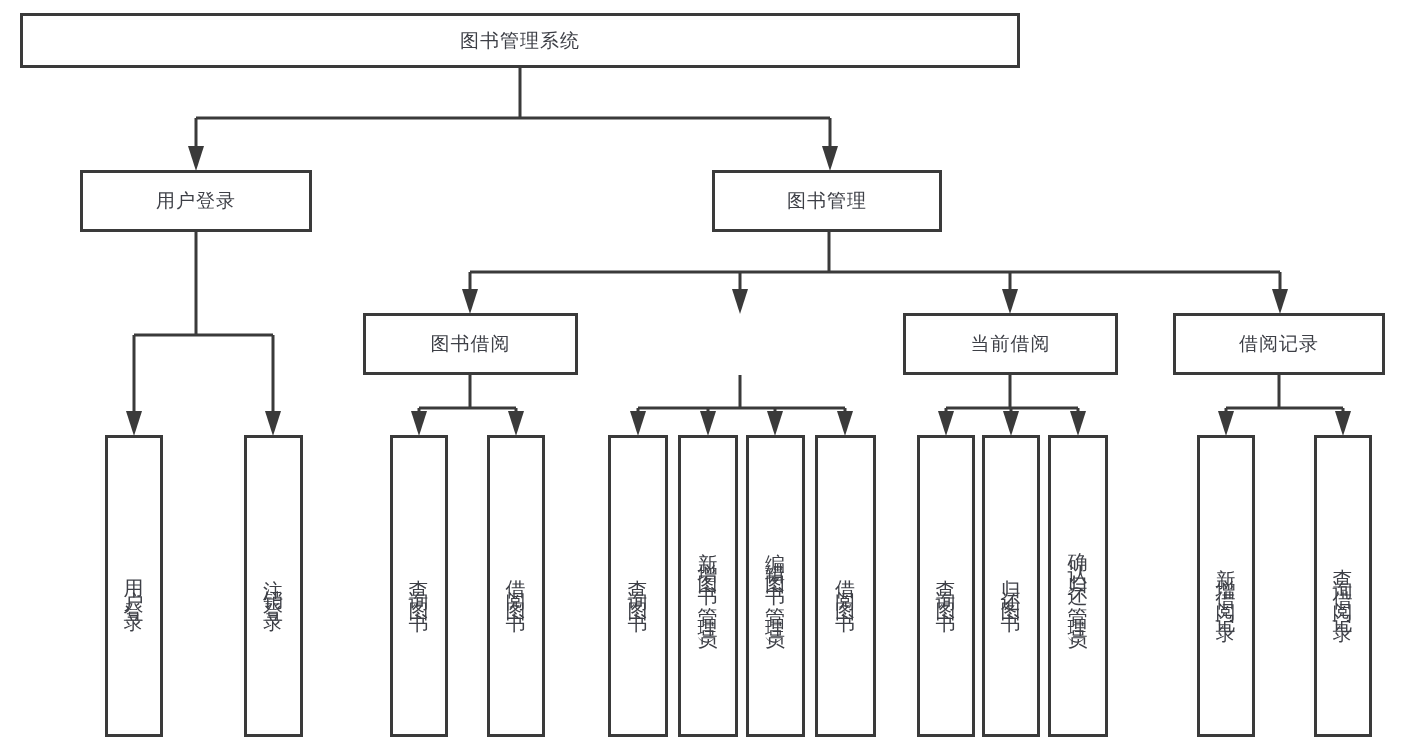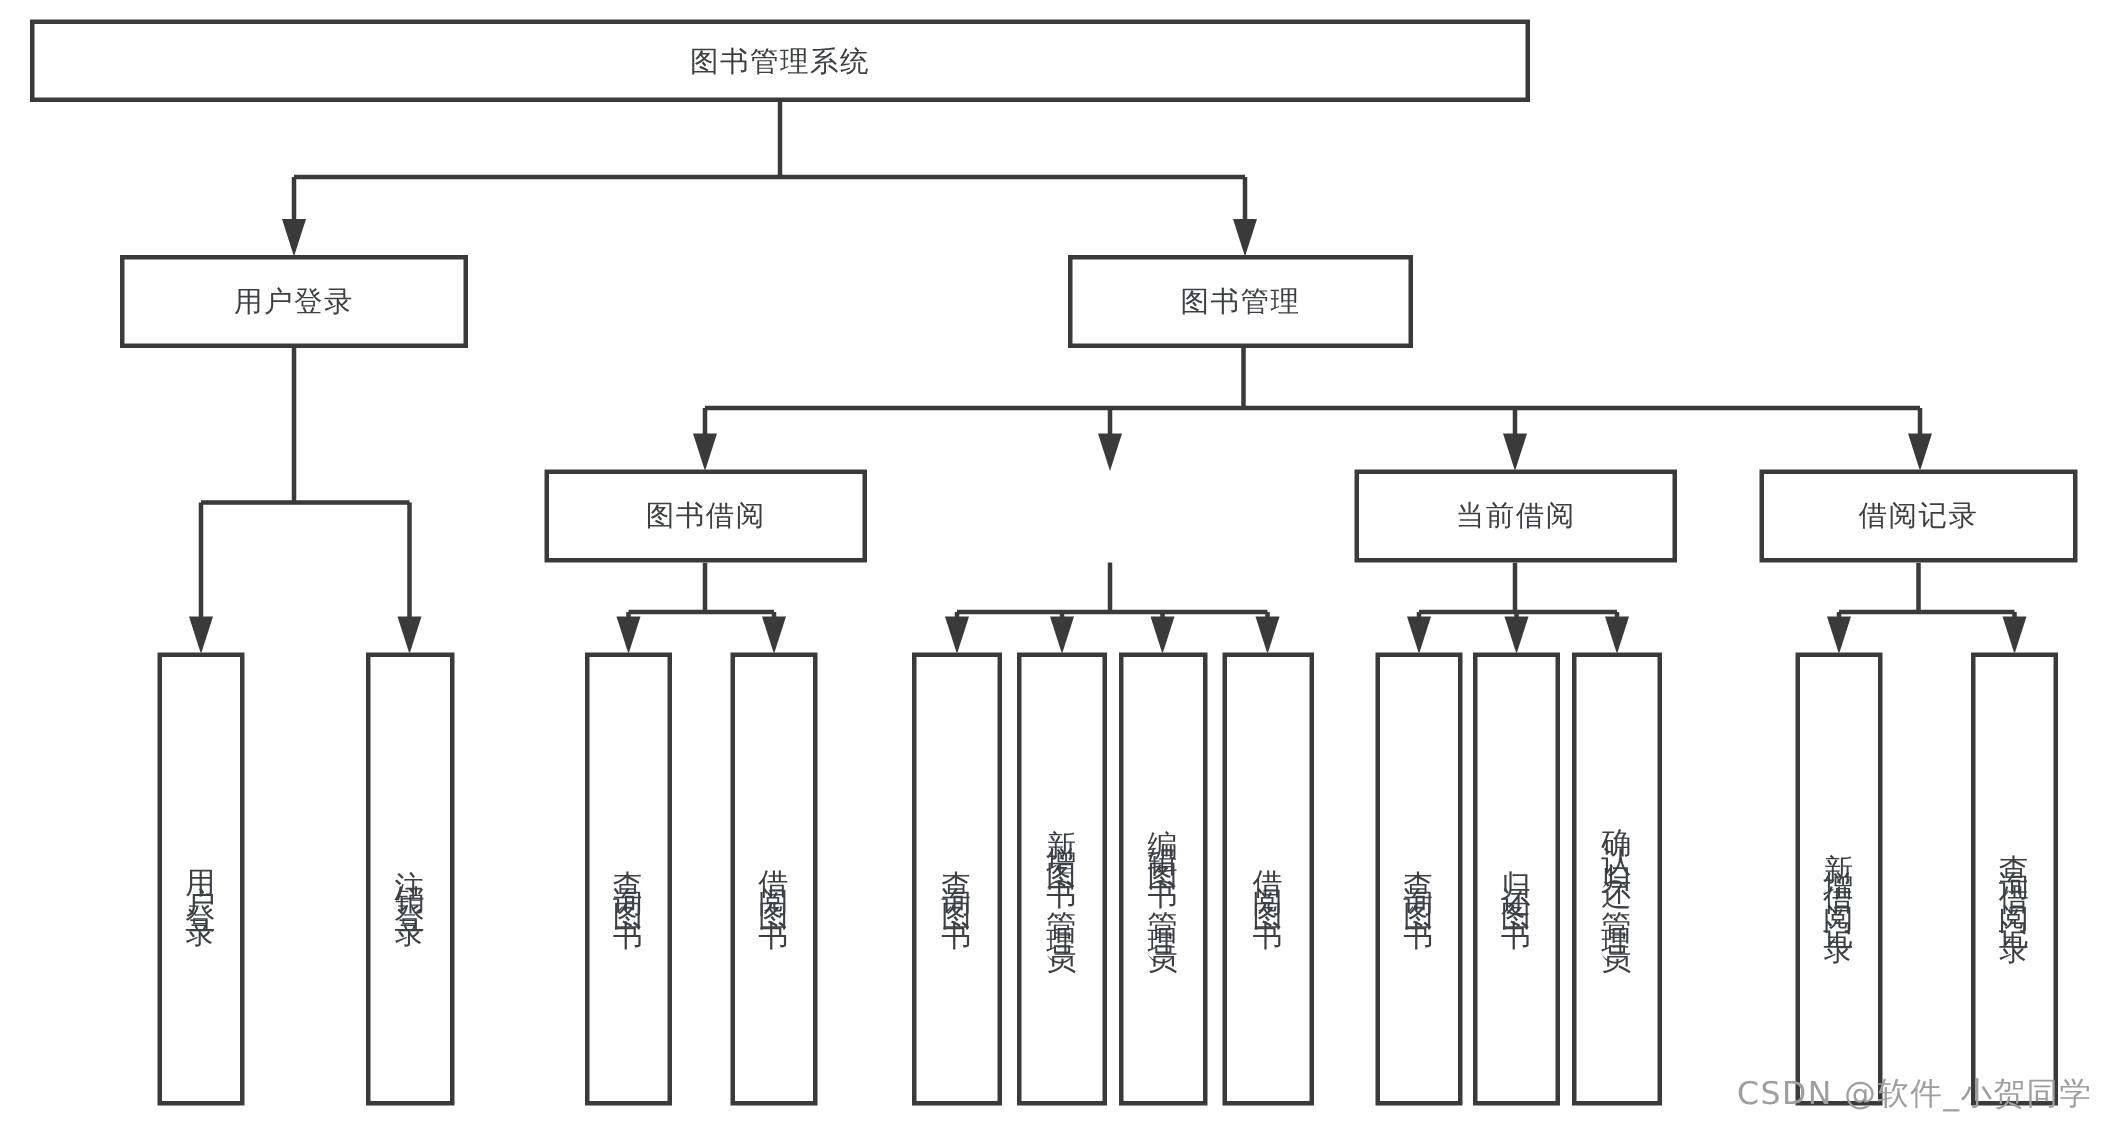--- a/index.html
+++ b/index.html
@@ -116,14 +116,13 @@
       <span>确认归还（管理员）</span>
     </div>
 
   <div class="node leaf" style="left:1197px; top:435px; width:58px; height:302px;">
       <span>新增借阅记录</span>
     </div>
   <div class="node leaf" style="left:1314px; top:435px; width:58px; height:302px;">
       <span>查询借阅记录</span>
     </div>
 
-  <div class="watermark">CSDN @软件_小贺同学</div>
 </div>
 
 </body></html>

